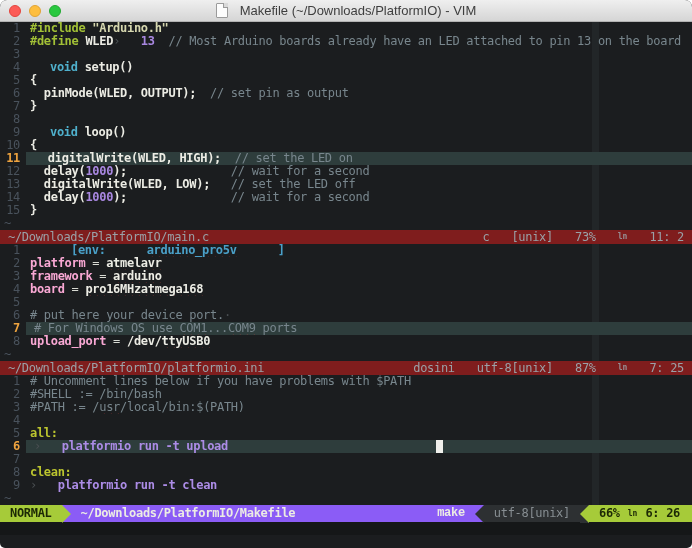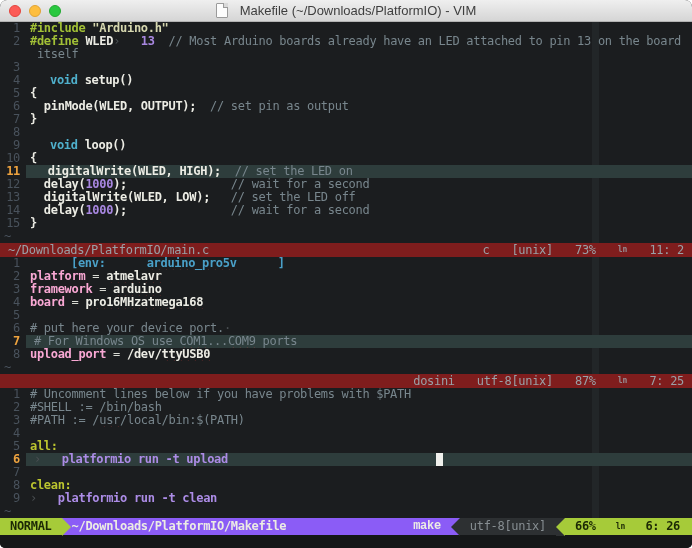--- a/index.html
+++ b/index.html
@@ -53,29 +53,29 @@
   .statusbar{height:14px;line-height:14px;background:#7f1d1d;color:#9aa1a7;
              display:flex;font-size:12px;letter-spacing:-0.3px;padding-left:8px;}
   .st-right{margin-left:auto;display:flex;gap:22px;padding-right:8px;align-items:center;}
   .lnico{font-size:8px;letter-spacing:0;font-weight:bold;opacity:.85;}
   
   .powerline{height:17px;line-height:17px;background:#8b5cf6;display:flex;align-items:stretch;
              font-size:12px;letter-spacing:-0.3px;}
   .pl-mode{background:#a6cb39;color:#1c2905;font-weight:bold;padding:0 10px;}
   .pl-arrow-r{width:0;height:0;border-top:9px solid transparent;border-bottom:9px solid transparent;
               border-left:9px solid #a6cb39;}
-  .pl-path{margin-left:1px;color:#ecece4;font-weight:bold;}
+  .pl-path{margin-left:10px;color:#ecece4;font-weight:bold;}
   .pl-spacer{flex:1;}
   .pl-ft{color:#ecece4;font-weight:bold;margin-right:10px;font-family:Liberation Mono, monospace;}
   .pl-sep-grey{width:0;height:0;border-top:9px solid transparent;border-bottom:9px solid transparent;
                border-right:9px solid #2d3032;}
   .pl-enc{background:#2d3032;color:#878e92;padding:0 10px;}
   .pl-sep-green{width:0;height:0;border-top:9px solid transparent;border-bottom:9px solid transparent;
                 border-right:9px solid #a6cb39;background:#2d3032;}
-  .pl-green{background:#a6cb39;color:#1c2905;font-weight:bold;display:flex;gap:20px;
+  .pl-green{background:#a6cb39;color:#1c2905;font-weight:bold;display:flex;gap:8px;
             align-items:center;padding:0 12px 0 10px;}
   .lnico-dark{font-size:8px;letter-spacing:0;font-weight:bold;}
   .cmdline{height:13px;background:#151718;}
 </style>
 </head>
 <body>
 
 <div class="window">
   <div class="titlebar">
     <div class="traffic">
@@ -93,24 +93,20 @@
       <div class="pane">
         <div class="row">
           <span class="gutter">1</span>
           <span class="code"><span class="c-preproc">#include</span><span class="c-fg"> </span><span class="c-string">"Arduino.h"</span></span>
         </div>
         <div class="row">
           <span class="gutter">2</span>
           <span class="code"><span class="c-preproc">#define</span><span class="c-fg"> </span><span class="c-fgb">WLED</span><span class="c-tab">›</span><span class="c-fg">   </span><span class="c-number">13</span><span class="c-fg">  </span><span class="c-comment">// Most Arduino boards already have an LED attached to pin 13 on the board</span></span>
         </div>
         <div class="row">
-          <span class="gutter"></span>
-          <span class="code"><span class="c-comment"> itself</span></span>
-        </div>
-        <div class="row">
           <span class="gutter">3</span>
           <span class="code"></span>
         </div>
         <div class="row">
           <span class="gutter">4</span>
           <span class="code"><span class="c-type">void</span><span class="c-fg"> </span><span class="c-fgb">setup()</span></span>
         </div>
         <div class="row">
           <span class="gutter">5</span>
           <span class="code"><span class="c-fgb">{</span></span>
@@ -202,20 +198,21 @@
         <div class="row">
           <span class="gutter">8</span>
           <span class="code"><span class="c-key">upload_port</span><span class="c-fg"> = </span><span class="c-value">/dev/</span><span class="c-value spell">ttyUSB0</span></span>
         </div>
         <div class="row tilde">
           <span class="c-tilde">~</span>
         </div>
         <div class="ccol"></div>
       </div>
       <div class="statusbar">
+        <span class="st-left">~/Downloads/PlatformIO/platformio.ini</span>
         <span class="st-right">
           <span class="st-item">dosini</span>
           <span class="st-item">utf-8[unix]</span>
           <span class="st-item">87%</span>
           <span class="st-item lnico">ln</span>
           <span class="st-item">7: 25</span>
         </span>
       </div>
       <div class="pane">
         <div class="row">

